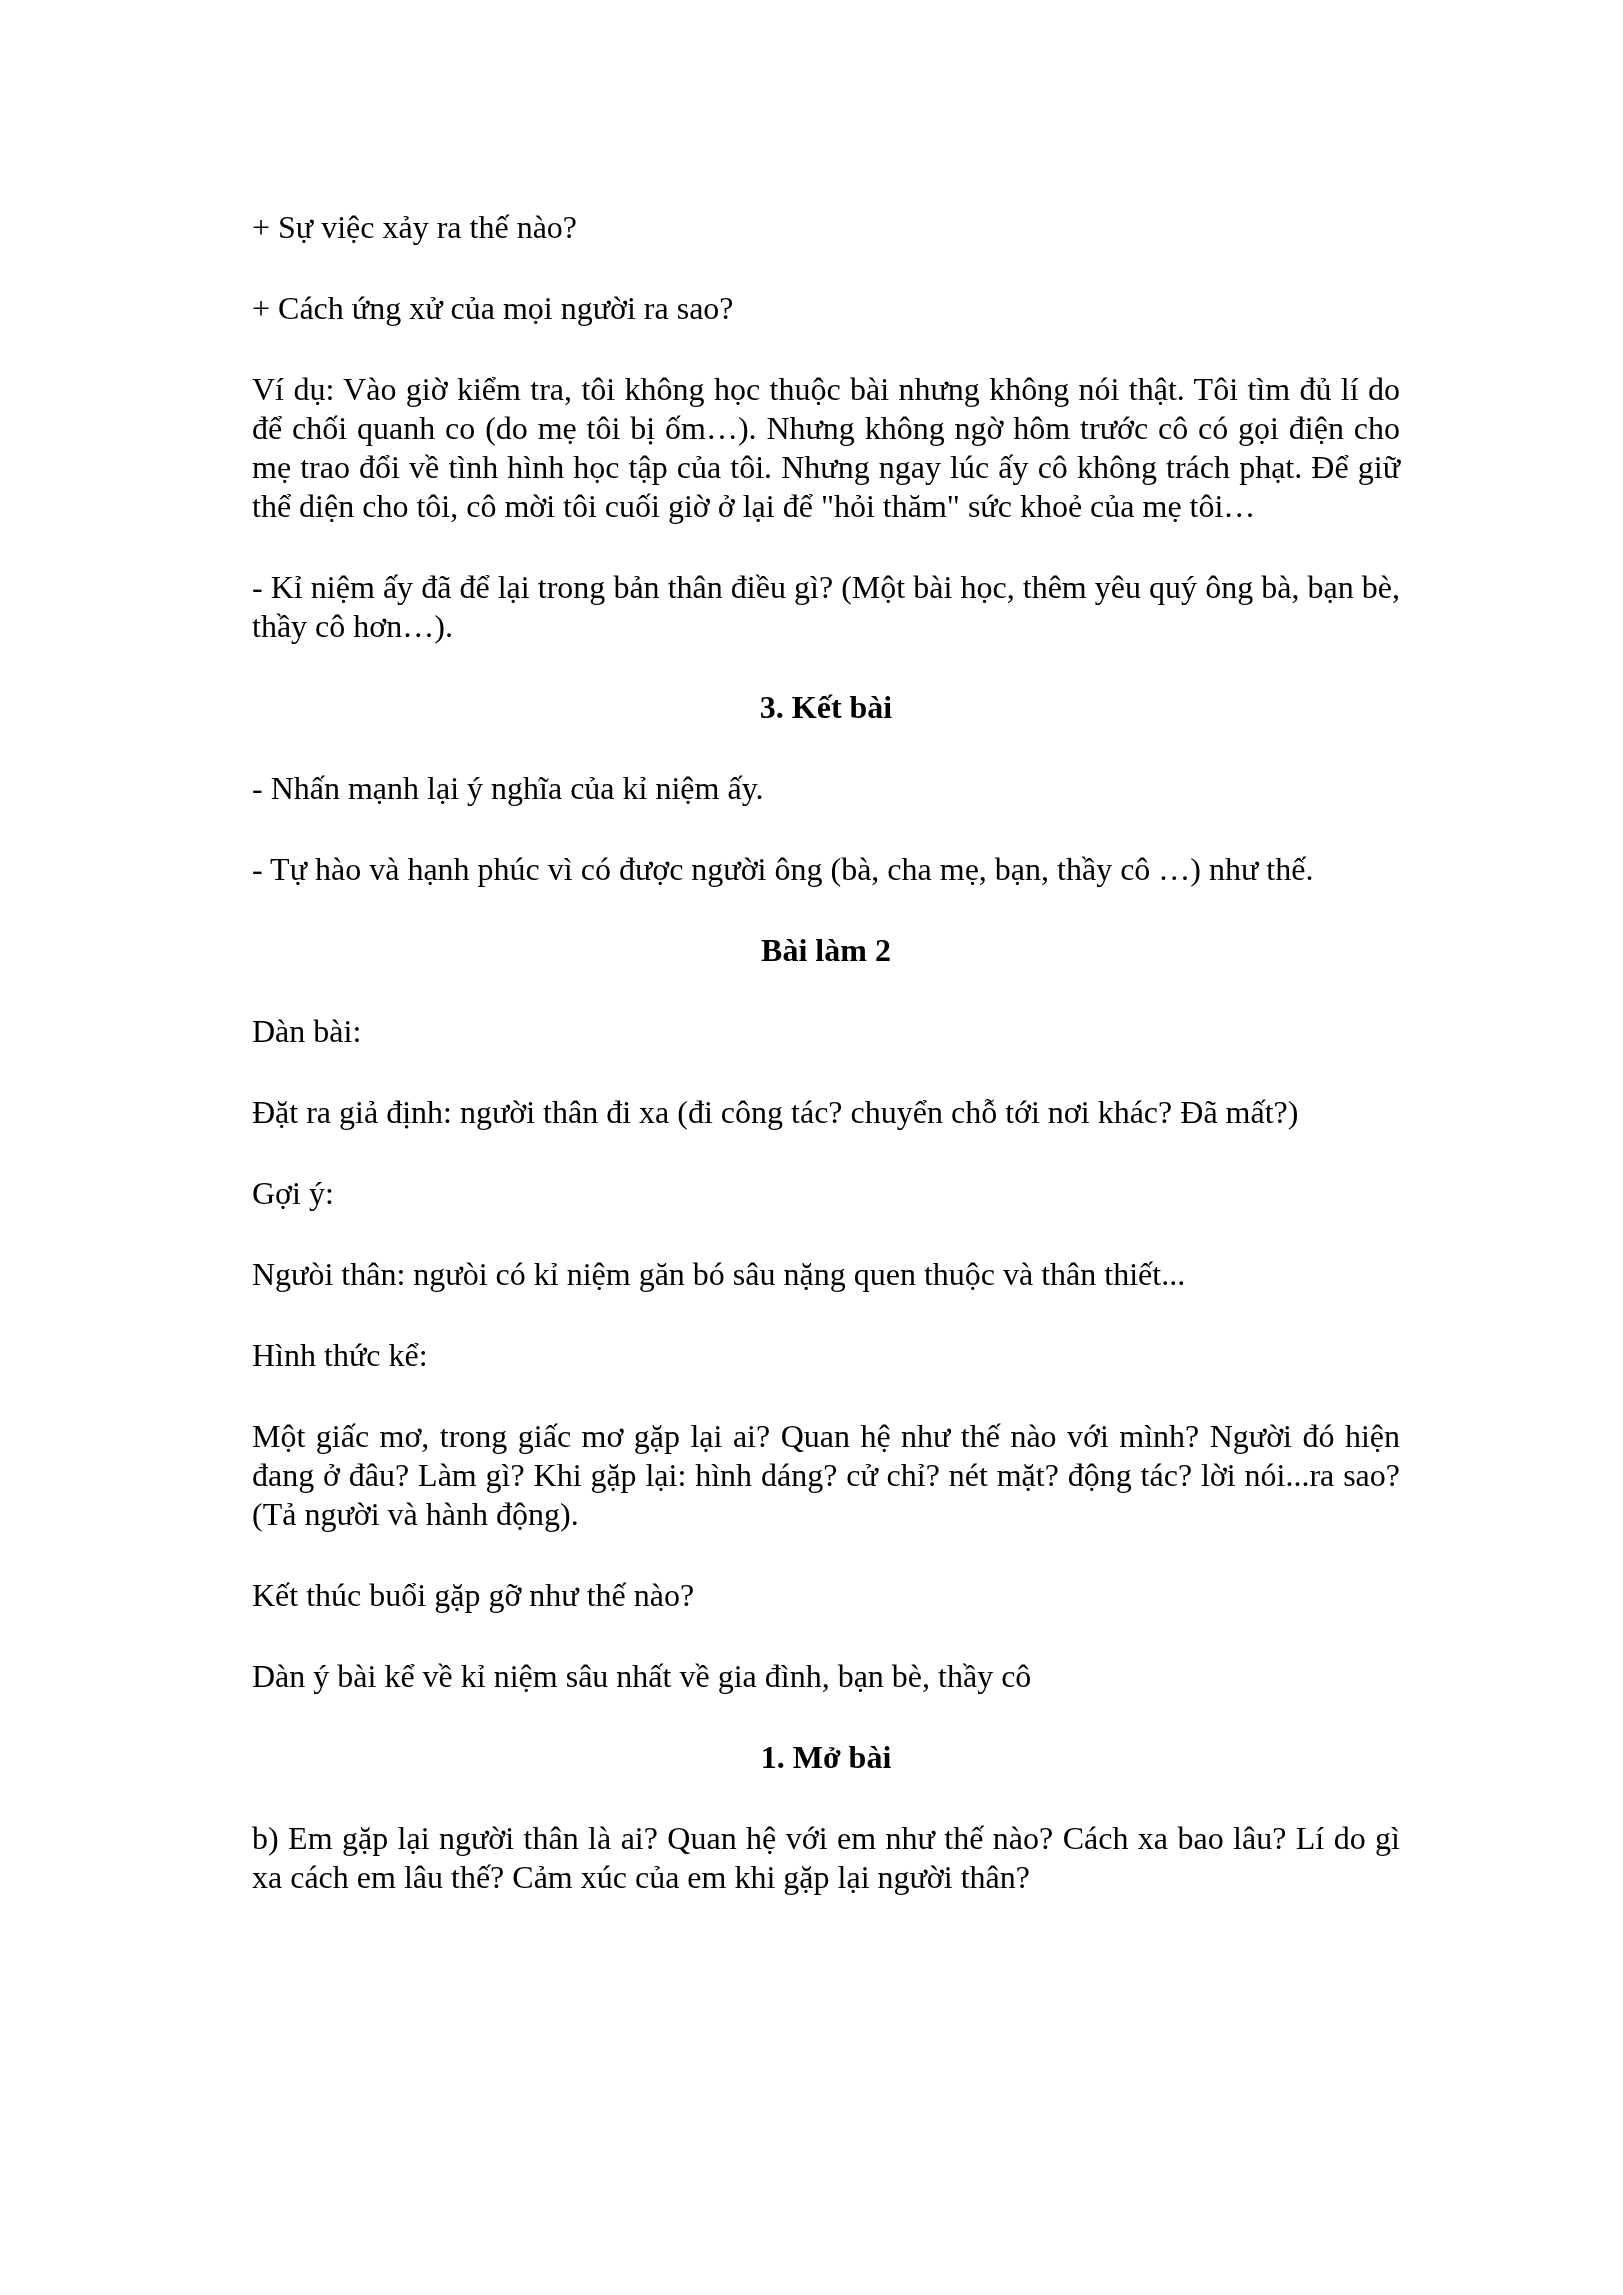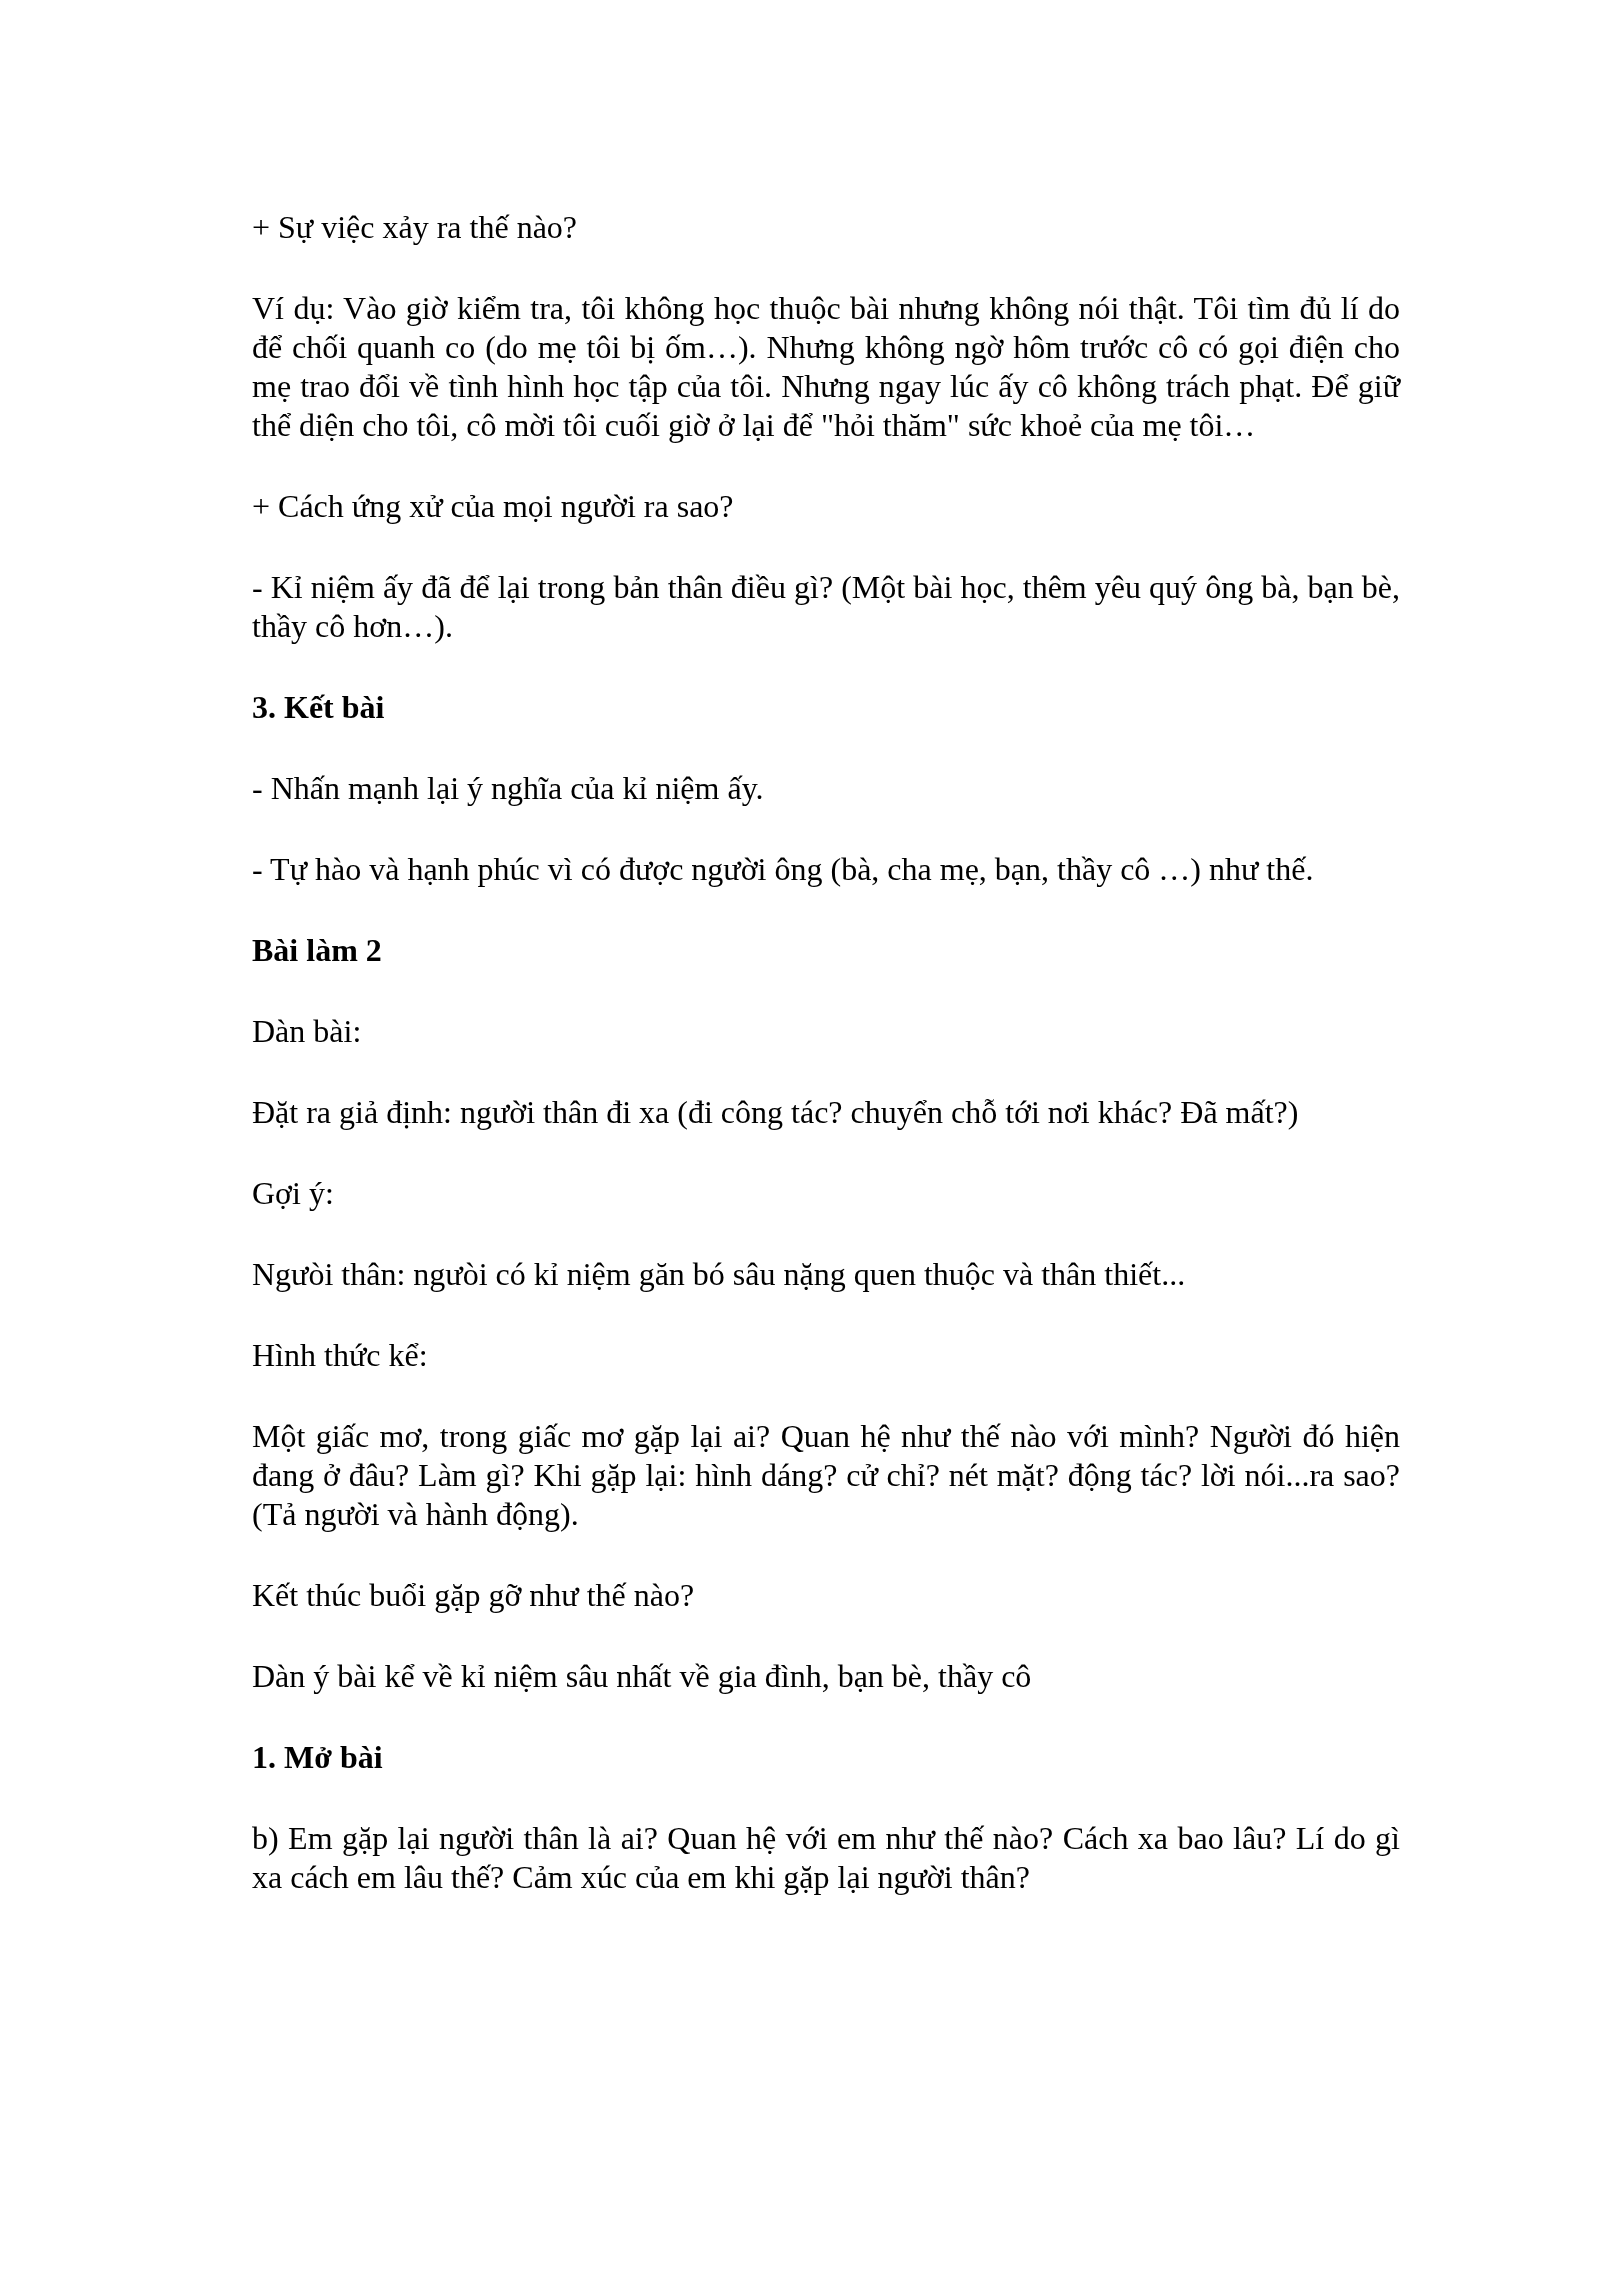--- a/index.html
+++ b/index.html
@@ -23,31 +23,31 @@
     font-size: 32px;
     line-height: 39px;
   }
   p.para {
     margin: 0 0 42px 0;
     text-align: justify;
     text-justify: inter-word;
   }
   p.para.bold {
     font-weight: bold;
-    text-align: left;
+    text-align: center;
   }
 </style>
 </head>
 <body>
 
 <div class="page">
   <div class="content">
       <p class="para">+ Sự việc xảy ra thế nào?</p>
+      <p class="para">+ Cách ứng xử của mọi người ra sao?</p>
       <p class="para">Ví dụ: Vào giờ kiểm tra, tôi không học thuộc bài nhưng không nói thật. Tôi tìm đủ lí do để chối quanh co (do mẹ tôi bị ốm…). Nhưng không ngờ hôm trước cô có gọi điện cho mẹ trao đổi về tình hình học tập của tôi. Nhưng ngay lúc ấy cô không trách phạt. Để giữ thể diện cho tôi, cô mời tôi cuối giờ ở lại để "hỏi thăm" sức khoẻ của mẹ tôi…</p>
-      <p class="para">+ Cách ứng xử của mọi người ra sao?</p>
       <p class="para">- Kỉ niệm ấy đã để lại trong bản thân điều gì? (Một bài học, thêm yêu quý ông bà, bạn bè, thầy cô hơn…).</p>
       <p class="para bold">3. Kết bài</p>
       <p class="para">- Nhấn mạnh lại ý nghĩa của kỉ niệm ấy.</p>
       <p class="para">- Tự hào và hạnh phúc vì có được người ông (bà, cha mẹ, bạn, thầy cô …) như thế.</p>
       <p class="para bold">Bài làm 2</p>
       <p class="para">Dàn bài:</p>
       <p class="para">Đặt ra giả định: người thân đi xa (đi công tác? chuyển chỗ tới nơi khác? Đã mất?)</p>
       <p class="para">Gợi ý:</p>
       <p class="para">Ngưòi thân: ngưòi có kỉ niệm găn bó sâu nặng quen thuộc và thân thiết...</p>
       <p class="para">Hình thức kể:</p>

